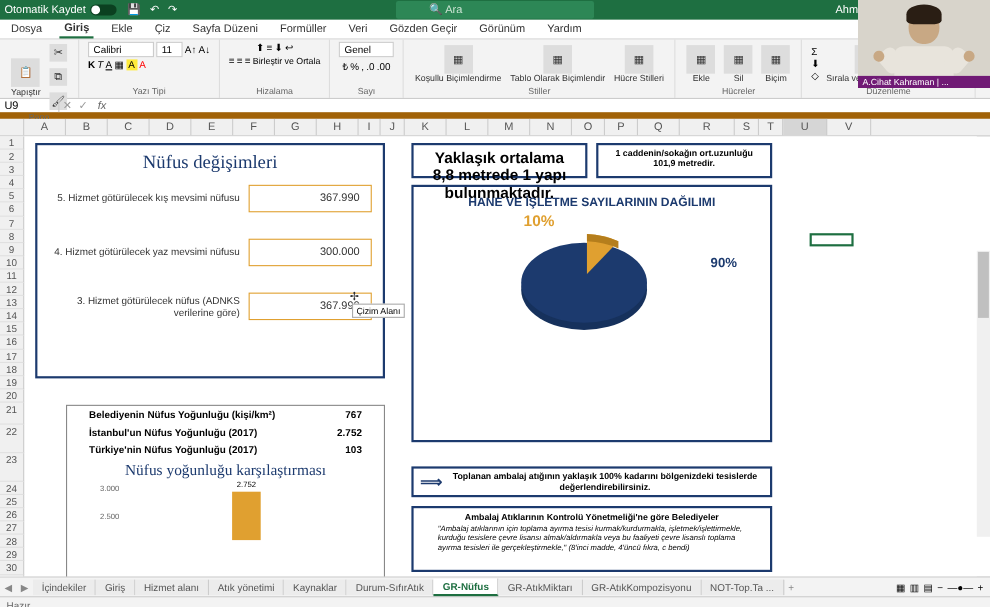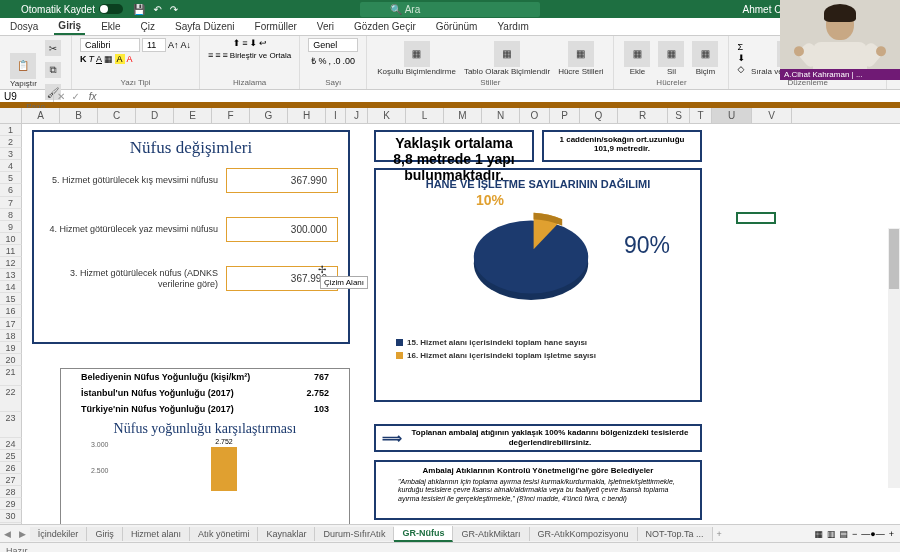--- a/index.html
+++ b/index.html
@@ -1,19 +1,19 @@
 <!DOCTYPE html>
 <html><head>
 <meta charset="utf-8">
 <style>
 *{margin:0;padding:0;box-sizing:border-box;font-family:"Segoe UI",Tahoma,sans-serif}
 body{background:#fff;width:900px;height:552px;overflow:hidden;font-size:11px}
 
 
-.title-bar{height:18px;background:#1e6f41;color:#fff;display:flex;align-items:center;padding:0 21px;font-size:10px}
+.title-bar{height:18px;background:#1e6f41;color:#fff;display:flex;align-items:center;padding:0 4px;font-size:10px}
 .title-bar .autosave{display:flex;align-items:center;gap:4px}
 .title-bar .toggle{width:24px;height:10px;background:#0b4020;border-radius:5px;position:relative}
 .title-bar .toggle::after{content:"";position:absolute;width:8px;height:8px;background:#fff;border-radius:50%;top:1px;left:1px}
 .title-bar .qat{display:flex;gap:8px;margin-left:10px}
 .title-bar .qat span{color:#fff}
 .title-bar .fname{flex:1;text-align:center}
 .title-bar .search{position:absolute;left:50%;transform:translateX(-50%);background:#2d8756;padding:2px 30px;border-radius:2px;color:#cde5d4;width:180px;text-align:left}
 .title-bar .user{display:flex;align-items:center;gap:6px}
 .title-bar .avatar{width:16px;height:16px;background:#d84c2f;border-radius:50%;font-size:8px;display:flex;align-items:center;justify-content:center}
 
@@ -63,21 +63,21 @@
 .nufus-row .val{width:112px;border:1.5px solid #e0a030;text-align:right;padding:6px 10px;font-size:10px;color:#333}
 
 .avg-box{left:352px;top:6px;width:160px;height:32px;text-align:center;font-size:14px;font-weight:bold;padding-top:3px}
 .avg-box .sub{font-weight:bold}
 .len-box{left:520px;top:6px;width:160px;height:32px;text-align:center;font-size:8px;font-weight:bold;padding-top:3px}
 
 .pie-panel{left:352px;top:44px;width:328px;height:234px}
 .pie-title{font-size:11px;font-weight:bold;color:#1c3a6e;text-align:center;padding:8px 0 2px}
 .pie-wrap{position:relative;height:140px}
 .pie{position:absolute;left:90px;top:10px;width:130px;height:110px}
-.pie-90{position:absolute;right:30px;top:40px;font-size:23px;font-weight:normal;color:#1c3a6e}
+.pie-90{position:absolute;right:30px;top:40px;font-size:12px;font-weight:bold;color:#1c3a6e}
 .pie-10{position:absolute;left:100px;top:0;font-size:14px;font-weight:bold;color:#e0a030}
 .legend{font-size:8px;padding:4px 20px;color:#333}
 .legend .li{display:flex;align-items:center;gap:4px;padding:2px 0;font-weight:bold}
 .legend .sw{width:7px;height:7px}
 
 .sel-cell{position:absolute;left:714px;top:88px;width:40px;height:12px;border:2px solid #1e6f41;background:#fff;z-index:3}
 
 .density-panel{position:absolute;left:38px;top:244px;width:290px;height:194px;border:1px solid #888}
 .density-panel .drow{display:flex;justify-content:space-between;padding:3px 20px;font-size:9px}
 .density-panel .drow b{font-weight:bold}
@@ -387,30 +387,20 @@
       <div class="pie-wrap">
         <div class="pie-10">10%</div>
         <div class="pie-90">90%</div>
         <svg class="pie" viewBox="0 0 100 80">
           <ellipse cx="50" cy="45" rx="44" ry="28" fill="#16315c"></ellipse>
           <ellipse cx="50" cy="40" rx="44" ry="28" fill="#1c3a6e"></ellipse>
           <path d="M50 40 L50 12 A44 28 0 0 1 72 17 Z" fill="#e0a030" transform="translate(2,-6)"></path>
           <path d="M50 40 L50 12 A44 28 0 0 1 72 17 L72 22 A44 28 0 0 0 50 17 Z" fill="#b57e1c" transform="translate(2,-6)"></path>
         </svg>
       </div>
-      <div class="legend">
-        <div class="li">
-            <div class="sw" style="background:#1c3a6e"></div>
-            <span>15. Hizmet alanı içerisindeki toplam hane sayısı</span>
-          </div>
-        <div class="li">
-            <div class="sw" style="background:#e0a030"></div>
-            <span>16. Hizmet alanı içerisindeki toplam işletme sayısı</span>
-          </div>
-      </div>
     </div>
 
     <div class="cursor-plus">✢</div>
     <div class="cursor-tip">Çizim Alanı</div>
 
     <div class="sel-cell"></div>
 
     <div class="density-panel">
       <div class="drow">
           <b>Belediyenin Nüfus Yoğunluğu (kişi/km²)</b>

